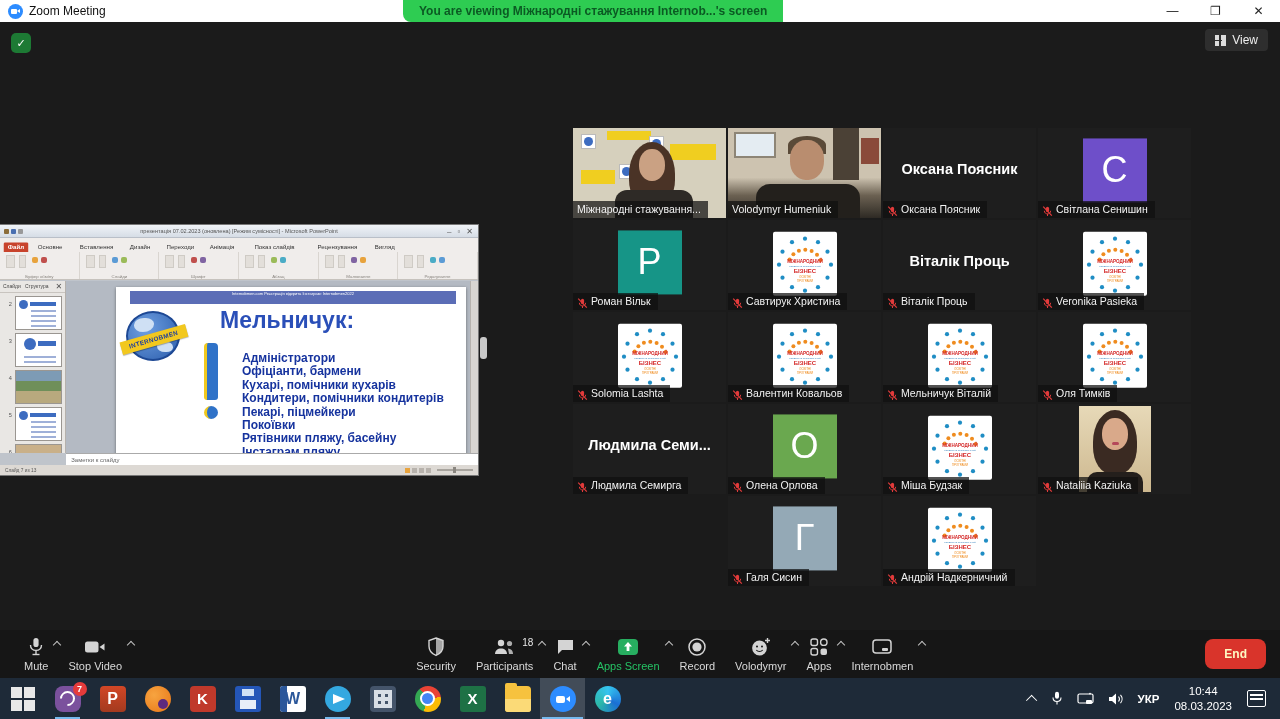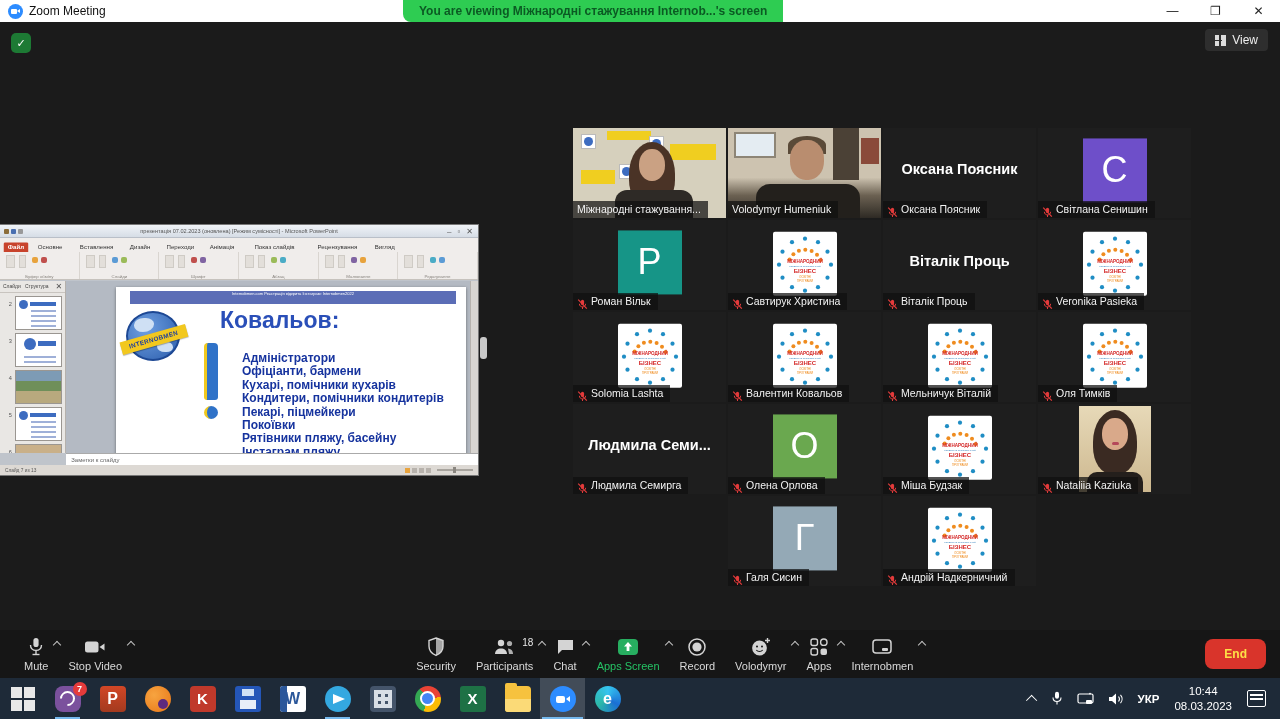--- a/index.html
+++ b/index.html
@@ -83,21 +83,21 @@
   .ppt-zoomer{margin-left:auto;display:flex;align-items:center;gap:2px;}
   .ppt-zoomer i{width:5px;height:5px;background:#b7b2ac;display:block;}
   .ppt-zoomer i.on{background:#e8a33d;}
   .ppt-zoomer .zslider{width:36px;height:2px;background:#a8a49e;margin-left:4px;position:relative;}
   .ppt-zoomer .zslider::after{content:"";position:absolute;left:16px;top:-2px;width:3px;height:6px;background:#8a8680;}
 
   
   .grid{position:absolute;left:573px;top:106px;width:622px;display:grid;grid-template-columns:repeat(4,153px);grid-auto-rows:90px;gap:2px;}
   .tile{position:relative;background:#1e1e1e;overflow:hidden;}
   .tile.active{outline:2.5px solid #cbdd53;outline-offset:-2.5px;}
-  .tile-label{position:absolute;left:0;bottom:0;display:flex;align-items:center;gap:3px;background:rgba(15,15,15,.72);padding:2px 7px 3px 4px;max-width:100%;}
+  .tile-label{position:absolute;left:0;bottom:0;display:flex;align-items:flex-start;gap:3px;background:rgba(15,15,15,.72);padding:2px 7px 3px 4px;max-width:100%;}
   .tile-label .nm{font-size:10.5px;color:#f2f2f2;white-space:nowrap;}
   .tile-center-name{position:absolute;inset:0;display:flex;align-items:center;justify-content:center;font-size:14.5px;font-weight:bold;color:#fff;padding-bottom:8px;}
   .avatar-initial{position:absolute;left:50%;top:50%;transform:translate(-50%,-54%);width:64px;height:64px;display:flex;align-items:center;justify-content:center;font-size:36px;color:#fff;}
   .avatar-logo{position:absolute;left:50%;top:50%;transform:translate(-50%,-52%);width:64px;height:64px;background:#fff;border-radius:2px;}
   .avatar-photo{position:absolute;left:50%;top:50%;transform:translate(-50%,-50%);width:72px;height:86px;background:linear-gradient(#e7d9b8,#cdb88f);overflow:hidden;}
   .ph-hair{position:absolute;left:14px;top:4px;width:44px;height:64px;background:#3a2a22;border-radius:50% 50% 42% 42%;}
   .ph-face{position:absolute;left:23px;top:12px;width:26px;height:32px;background:#d9a98a;border-radius:48%;}
   .ph-lips{position:absolute;left:33px;top:36px;width:7px;height:3px;background:#b5485a;border-radius:2px;}
   .ph-body{position:absolute;left:8px;bottom:0;width:56px;height:20px;background:#241f1c;border-radius:10px 10px 0 0;}
   
@@ -123,21 +123,21 @@
   .mic-off{width:11px;height:11px;flex:none;}
 
   
   .toolbar{position:absolute;left:0;right:0;top:630px;height:48px;background:#161616;display:flex;align-items:center;padding:0 14px;z-index:20;}
   .tbi{display:flex;flex-direction:column;align-items:center;justify-content:center;gap:3px;height:48px;position:relative;color:#d9d9d9;font-size:11px;padding:0 10px;}
   .tbi .ic{height:20px;display:flex;align-items:center;justify-content:center;}
   .tbi .chev{position:absolute;right:-2px;top:12px;width:6px;height:6px;border-left:1.5px solid #bfbfbf;border-top:1.5px solid #bfbfbf;transform:rotate(45deg);}
   .tbi .badge{position:absolute;top:7px;right:10px;font-size:10px;color:#e8e8e8;}
   .tbi.green{color:#25c365;}
   .sp{flex:1;}
-  .end-btn{background:#d9342b;color:#fde047;font-size:12px;font-weight:bold;border-radius:8px;padding:8px 19px;margin-left:8px;}
+  .end-btn{background:#d9342b;color:#fef9c3;font-size:12px;font-weight:bold;border-radius:8px;padding:8px 19px;margin-left:8px;}
 
   
   .taskbar{position:absolute;left:0;right:0;bottom:0;height:41px;background:#1e2a38;display:flex;align-items:center;z-index:25;}
   .tb-cell{width:45px;height:41px;display:flex;align-items:center;justify-content:center;position:relative;flex:none;}
   .tb-cell.running::after{content:"";position:absolute;bottom:0;left:10px;right:10px;height:2.5px;background:#76b9ed;}
   .tb-cell.active{background:rgba(255,255,255,.16);}
   .tb-cell.active::after{content:"";position:absolute;bottom:0;left:2px;right:2px;height:2.5px;background:#76b9ed;}
   .appic{width:26px;height:26px;position:relative;display:flex;align-items:center;justify-content:center;font-weight:bold;color:#fff;}
   .ic-start{display:grid;grid-template-columns:11px 11px;grid-template-rows:11px 11px;gap:2px;width:24px;height:24px;}
   .ic-start span{background:#e8e8e8;}
@@ -336,21 +336,21 @@
             <div data-interactable="false">https://internobmen.com</div>
           </div>
           <div class="slide-globe" data-interactable="false">
             <div class="globe-circle" data-interactable="false"></div>
             <div class="globe-land" data-interactable="false"></div>
             <div class="globe-land2" data-interactable="false"></div>
             <div class="globe-ribbon" data-interactable="false">
                 <span data-interactable="false">INTERNOBMEN</span>
               </div>
           </div>
-          <div class="slide-title" data-interactable="false">Ковальов:</div>
+          <div class="slide-title" data-interactable="false">Мельничук:</div>
           <div class="slide-excl" data-interactable="false">
             <div class="excl-bar" data-interactable="false"></div>
             <div class="excl-dot" data-interactable="false"></div>
           </div>
           <div class="slide-list" id="slideList" data-interactable="false">
               <div data-interactable="false">Адміністратори</div>
               <div data-interactable="false">Офіціанти, бармени</div>
               <div data-interactable="false">Кухарі, помічники кухарів</div>
               <div data-interactable="false">Кондитери, помічники кондитерів</div>
               <div data-interactable="false">Пекарі, піцмейкери</div>

